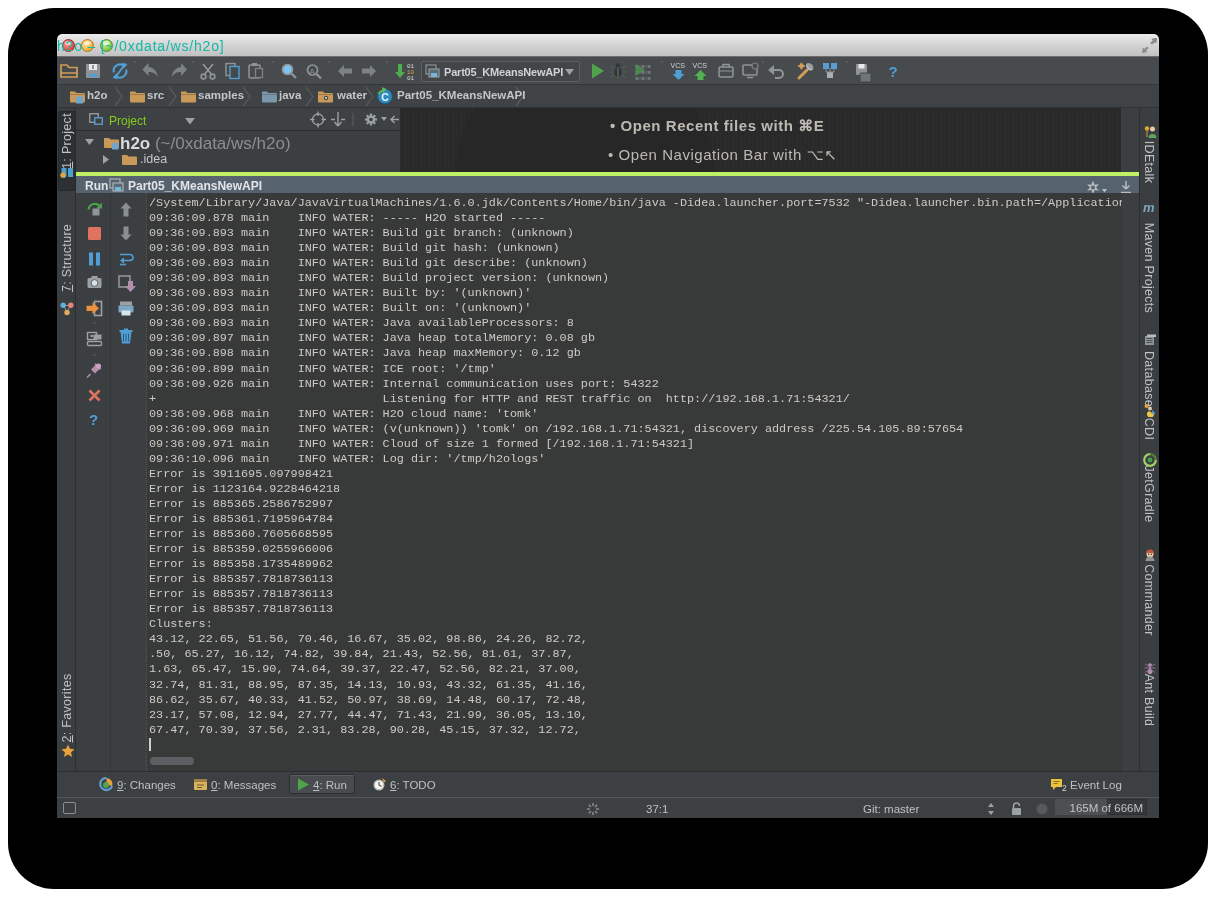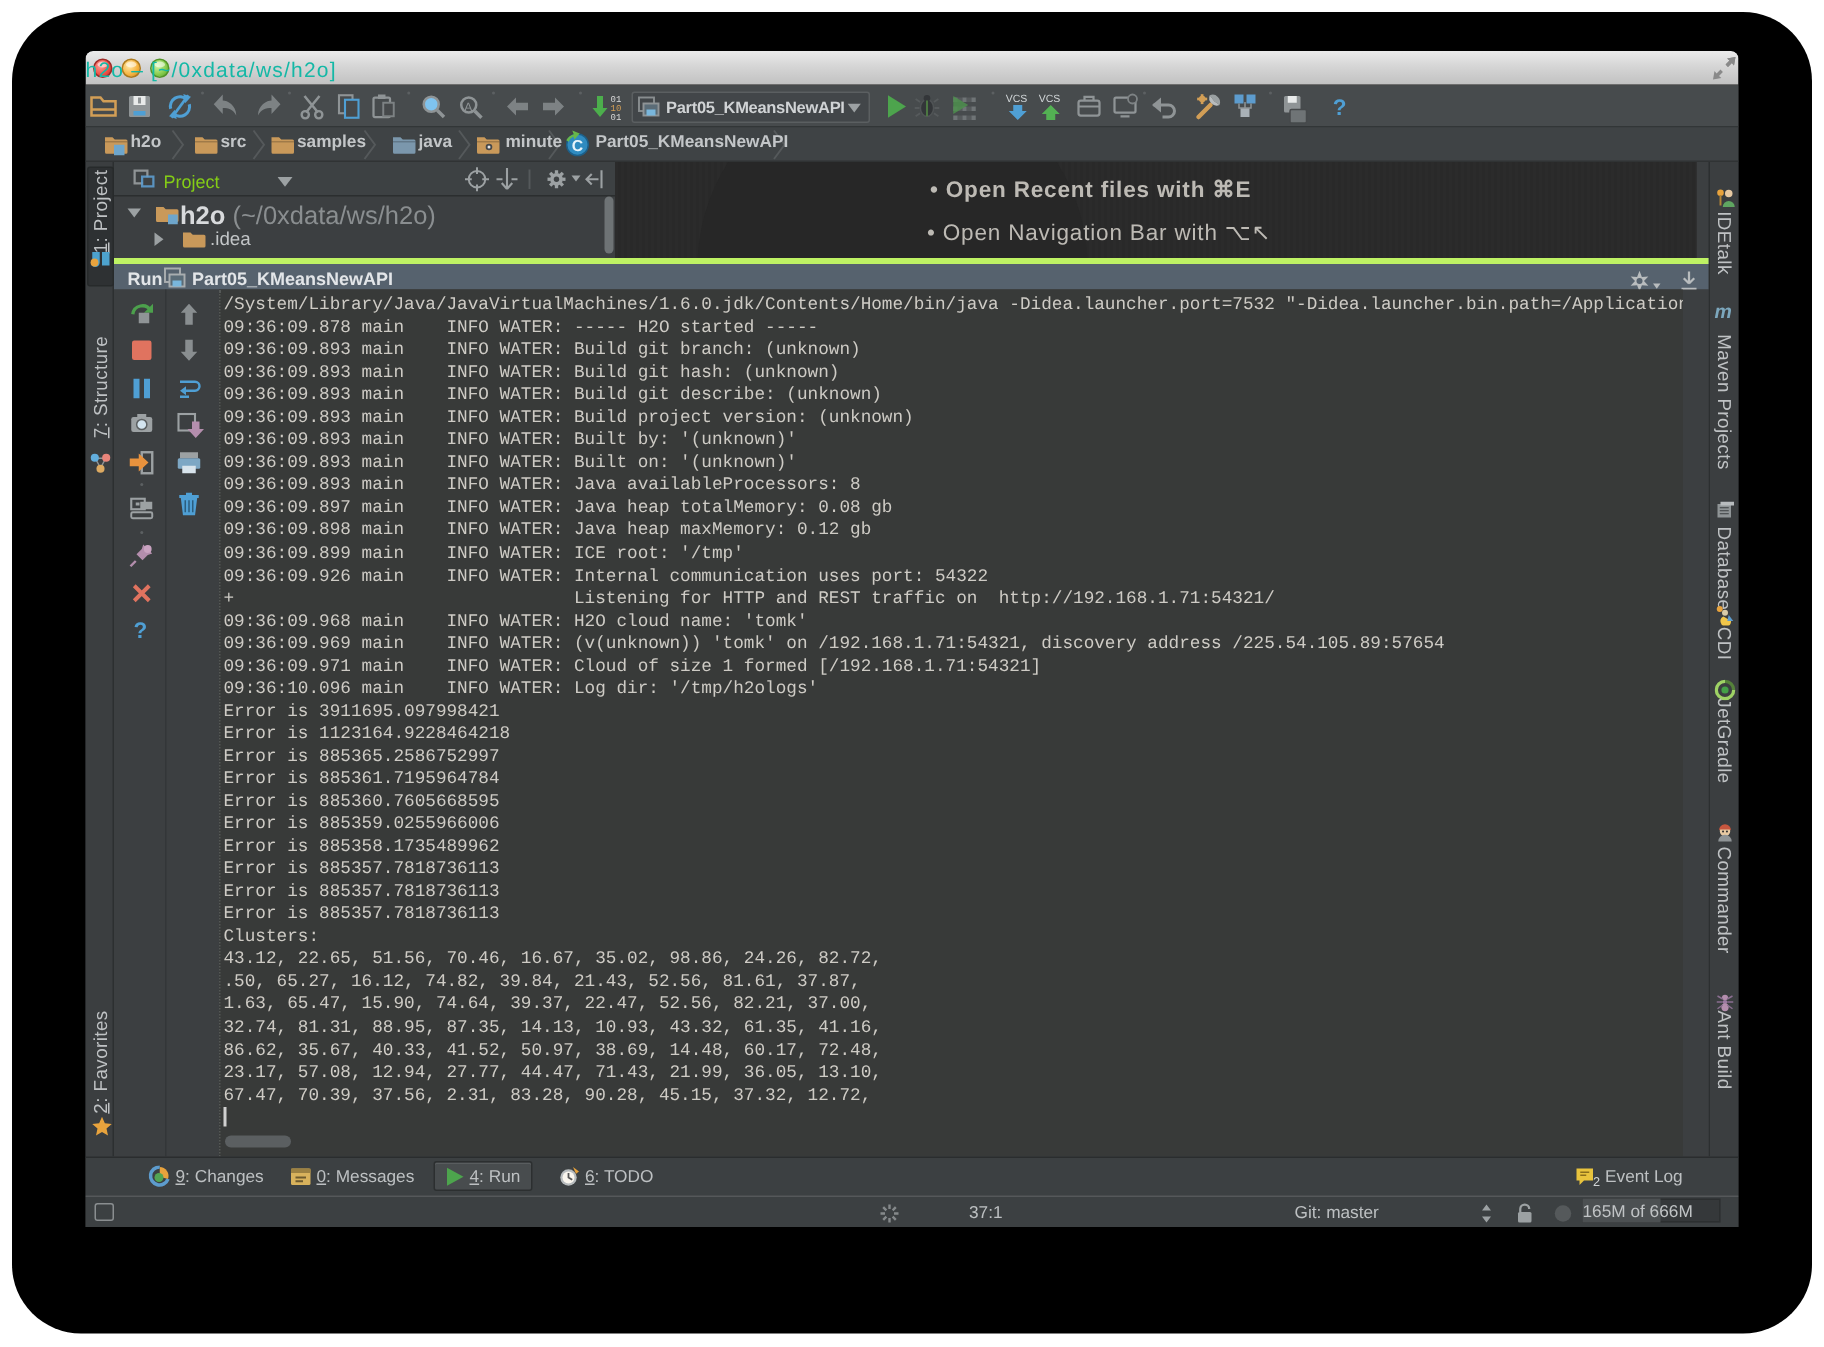--- a/index.html
+++ b/index.html
@@ -9,21 +9,21 @@
 #win{left:57px;top:34px;width:1102px;height:784px;border-radius:5px 5px 0 0;background:#3c3f41;overflow:hidden;font-family:"Liberation Sans",sans-serif}
 #titlebar{left:0;top:0;width:1102px;height:23px;background:linear-gradient(#ebebeb,#d6d6d6 45%,#c2c2c2);border-bottom:1px solid #6e6e6e;border-radius:5px 5px 0 0}
 .tl{top:5px;width:13px;height:13px;border-radius:50%}
 #title{top:4px;width:1216px;text-align:left;font-size:14px;letter-spacing:0.8px;color:#14b8a6}
 #toolbar{left:0;top:23px;width:1102px;height:28px;background:#474b4d;border-bottom:1px solid #323637}
 #crumbs{left:0;top:51px;width:1102px;height:23px;background:#3f4345;border-bottom:1px solid #303334;font-size:12px;color:#c7cacc}
 #lstrip{left:0;top:74px;width:19px;height:663px;background:#3b3e40;border-right:1px solid #2c2f30}
 #rstrip{left:1082px;top:74px;width:20px;height:663px;background:#3b3e40;border-left:1px solid #2c2f30}
 #projpanel{left:19px;top:74px;width:334px;height:64px;background:#3c3f41}
 #projhead{left:19px;top:74px;width:334px;height:23px;background:#3d4143;border-bottom:1px solid #2b2e2f}
-#hint{left:353px;top:74px;width:721px;height:64px;background:#2a2a2a;color:#c0bdb8;overflow:hidden}
+#hint{left:343px;top:74px;width:721px;height:64px;background:#2a2a2a;color:#c0bdb8;overflow:hidden}
 #runhead{left:19px;top:138px;width:1063px;height:21px;background:#56626e;border-top:4px solid #bef264;color:#dfe2e5;font-size:12px}
 #runbody{left:19px;top:159px;width:1063px;height:578px;background:#3c3f41}
 #console{left:89px;top:159px;width:976px;height:578px;background:#383a39;border-left:1px dotted #555857;overflow:hidden}
 #conpre{left:2px;top:3px;margin:0;font-family:"Liberation Mono",monospace;font-size:11.8px;line-height:15.05px;color:#cecbc5;white-space:pre}
 #btoolbar{left:0;top:737px;width:1102px;height:26px;background:#3c4042;border-top:1px solid #2a2d2e;font-size:11.5px;color:#bdc0c2}
 #statusbar{left:0;top:763px;width:1102px;height:21px;background:#3c4042;border-top:1px solid #55585a;font-size:11.5px;color:#b8bbbd}
 .vtextL{white-space:nowrap;font-size:12.5px;letter-spacing:0.3px;color:#bfc2c4;transform:translate(-50%,-50%) rotate(-90deg)}
 .vtextR{white-space:nowrap;font-size:12.5px;letter-spacing:0.3px;color:#bfc2c4;transform:translate(-50%,-50%) rotate(90deg)}
 .crumbtxt{top:55px;font-weight:bold;color:#c3c6c8}
 u{text-decoration:underline}
@@ -242,21 +242,21 @@
         <circle cx="0" cy="0" r="7.2" fill="#2f8bc0"></circle>
         <circle cx="0" cy="0" r="7.2" fill="none" stroke="#1d5f88" stroke-width="1"></circle>
         <text x="-3.8" y="4" font-size="10.5" font-weight="bold" fill="#e8f4fa" font-family="Liberation Sans">C</text>
         <path d="M-7.5 -3 a8 8 0 0 1 5 -4 l-1 -2.5 5 2 -3.5 4 -0.8-2 a6 6 0 0 0 -3 3.5 z" fill="#67b74b"></path>
       </g>
     </svg>
     <div class="ab crumbtxt" style="left:30px">h2o</div>
     <div class="ab crumbtxt" style="left:90px">src</div>
     <div class="ab crumbtxt" style="left:141px">samples</div>
     <div class="ab crumbtxt" style="left:222px">java</div>
-    <div class="ab crumbtxt" style="left:280px">minute</div>
+    <div class="ab crumbtxt" style="left:280px">water</div>
     <div class="ab crumbtxt" style="left:340px">Part05_KMeansNewAPI</div>
   <div id="lstrip" class="ab"></div>
     <div class="ab" style="left:1px;top:77px;width:18px;height:80px;background:#2e3133;border:1px solid #272a2b;border-radius:2px"></div>
     <div class="ab vtextL" style="left:10px;top:107px"><u>1</u>: Project</div>
     <svg class="ab" style="left:3px;top:132px" width="14" height="14" viewBox="0 0 14 14">
       <path d="M1 1 h5 v7 a3 3 0 0 1 -6 0 h3.5 a1 1 0 0 0 -2.5 0 z" fill="#4da2cd" transform="translate(0.5,1)"></path>
       <rect x="8" y="2" width="5" height="9" fill="#4da2cd"></rect>
       <circle cx="3" cy="9" r="2.6" fill="#e8a33d"></circle>
     </svg>
     <div class="ab vtextL" style="left:10px;top:224px"><u>7</u>: Structure</div>
@@ -539,14 +539,14 @@
     <svg class="ab" style="left:930px;top:768px" width="70" height="14" viewBox="0 0 70 14">
       <path d="M4 1 l3 4 h-6 z M4 13 l-3 -4 h6 z" fill="#9ca1a3"></path>
       <g transform="translate(25,0)">
         <rect x="0" y="6" width="9" height="7" rx="1" fill="#9ca1a3"></rect>
         <path d="M1.5 6 V4 a3 3 0 0 1 6 0" fill="none" stroke="#9ca1a3" stroke-width="1.5"></path>
       </g>
       <circle cx="55" cy="7" r="5.5" fill="#55595b"></circle>
     </svg>
     <div class="ab" style="left:998px;top:765px;width:92px;height:16px;background:#35383a;border:1px solid #2c2f30"></div>
     <div class="ab" style="left:998px;top:765px;width:52px;height:16px;background:#4c5052"></div>
-    <div class="ab" style="left:998px;top:768px;width:88px;color:#c0c3c5">165M of 666M</div>
+    <div class="ab" style="left:998px;top:768px;width:88px;text-align:right;color:#c0c3c5">165M of 666M</div>
 </div>
 
 </body></html>

